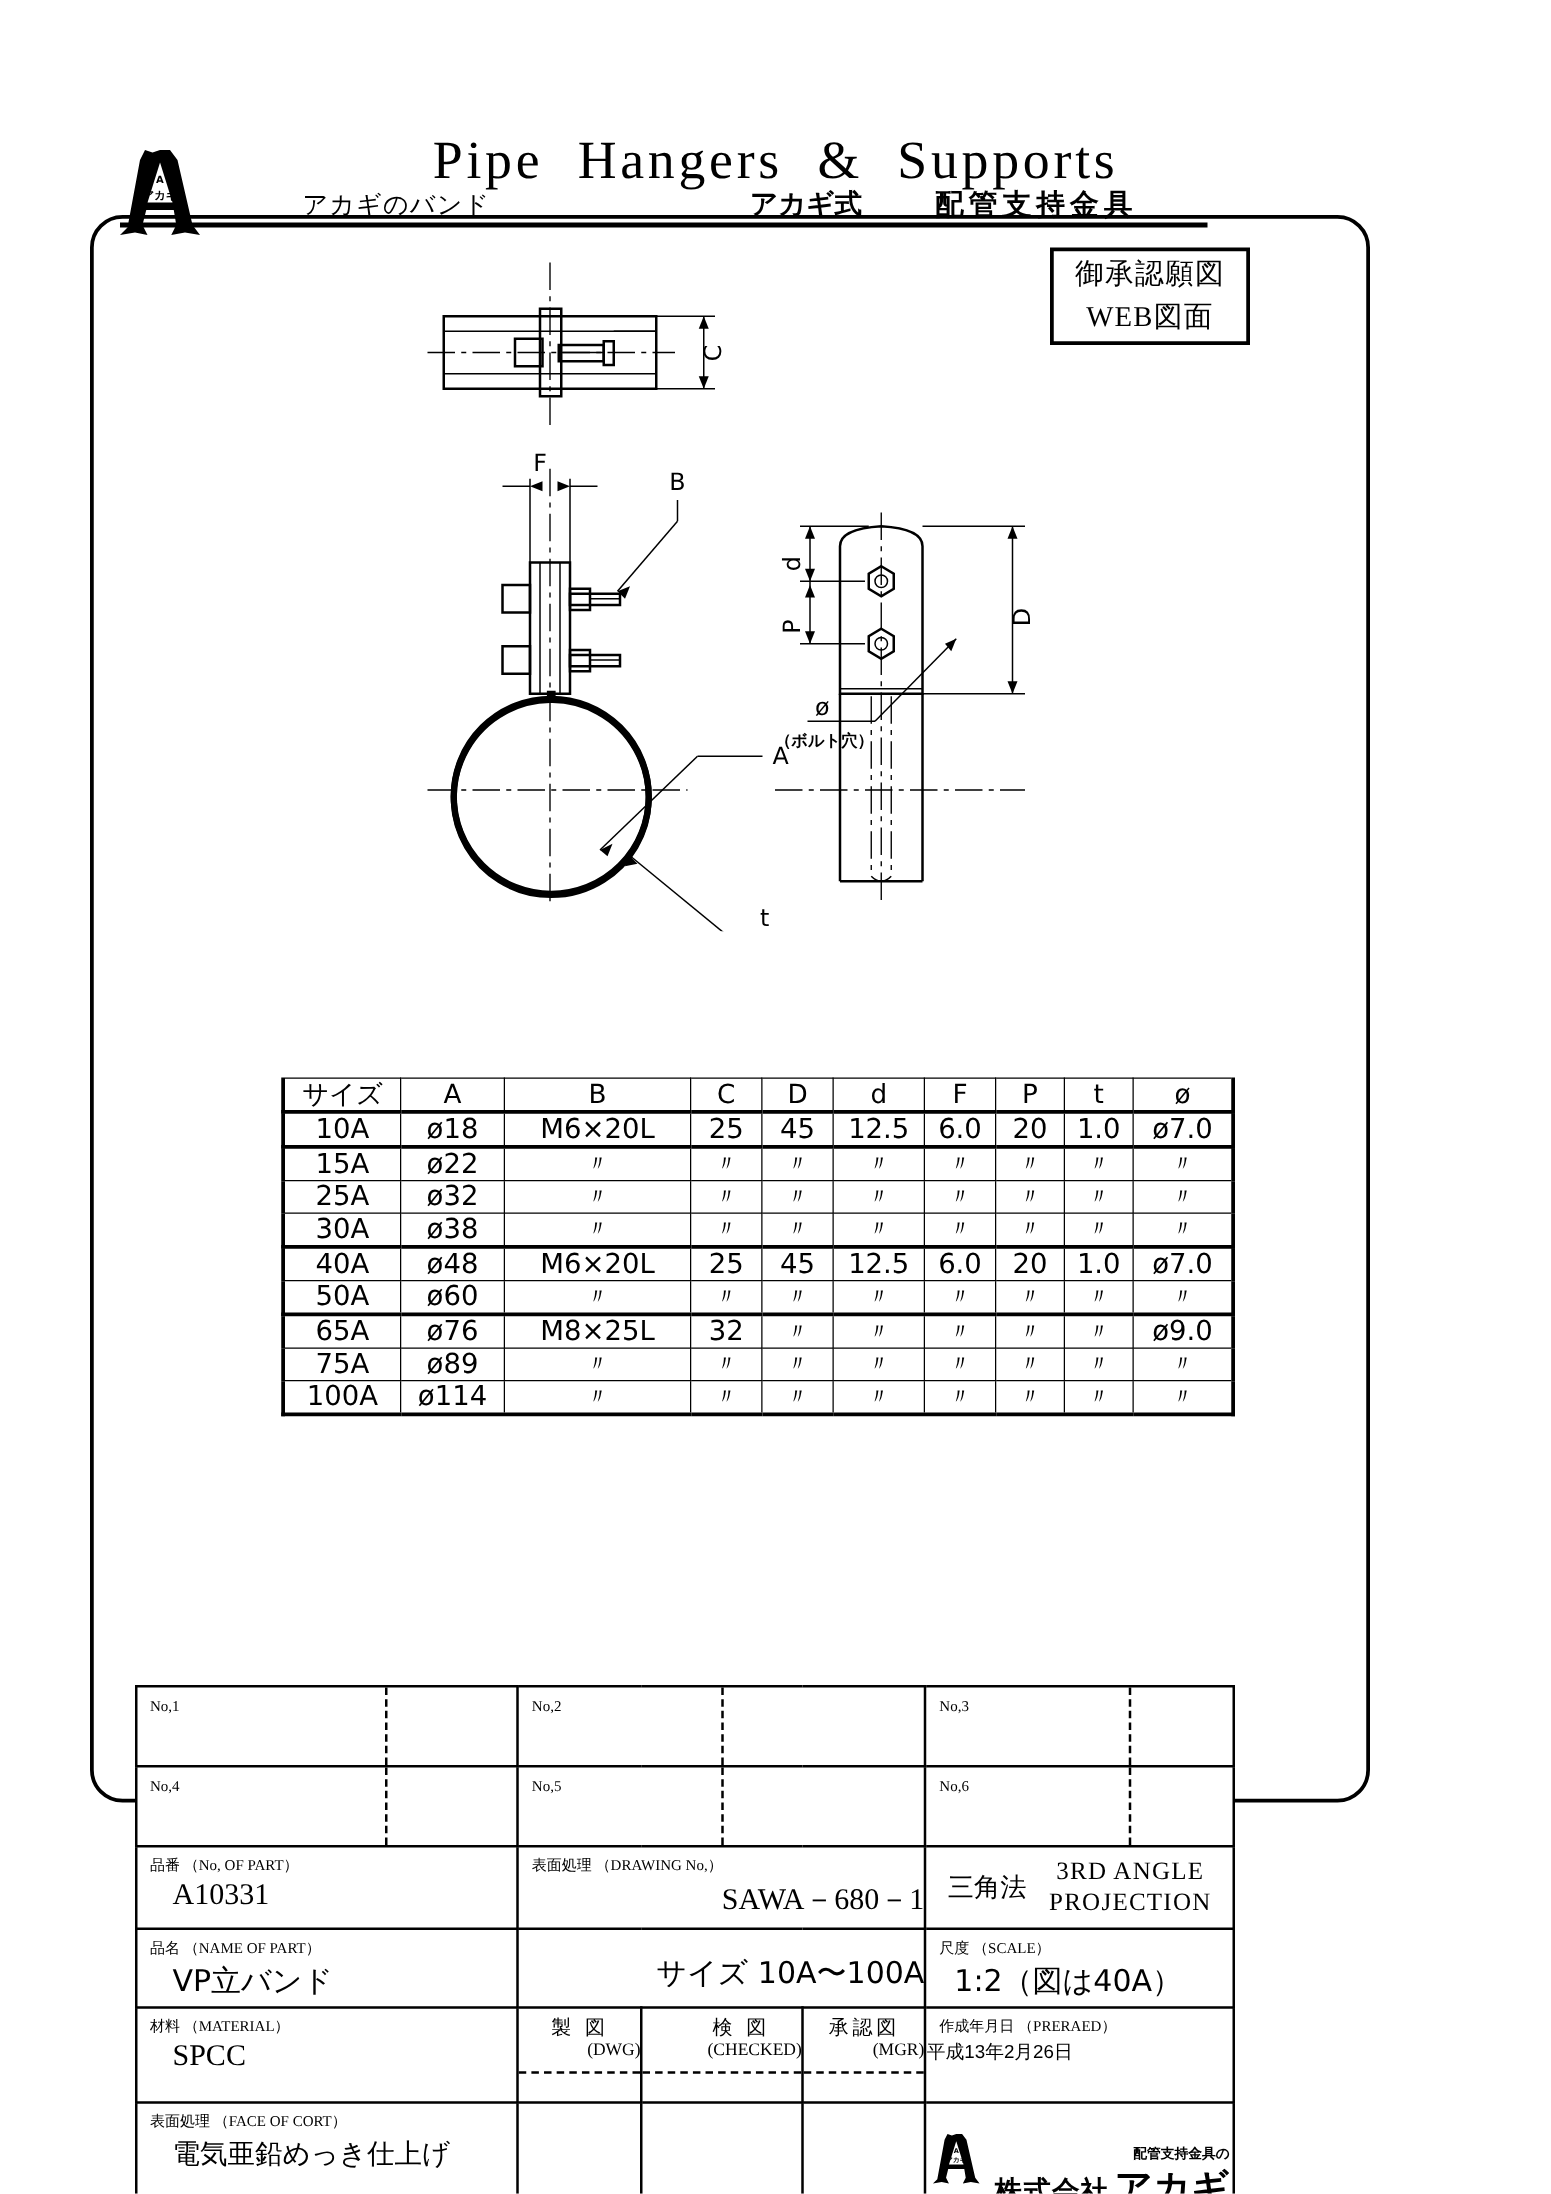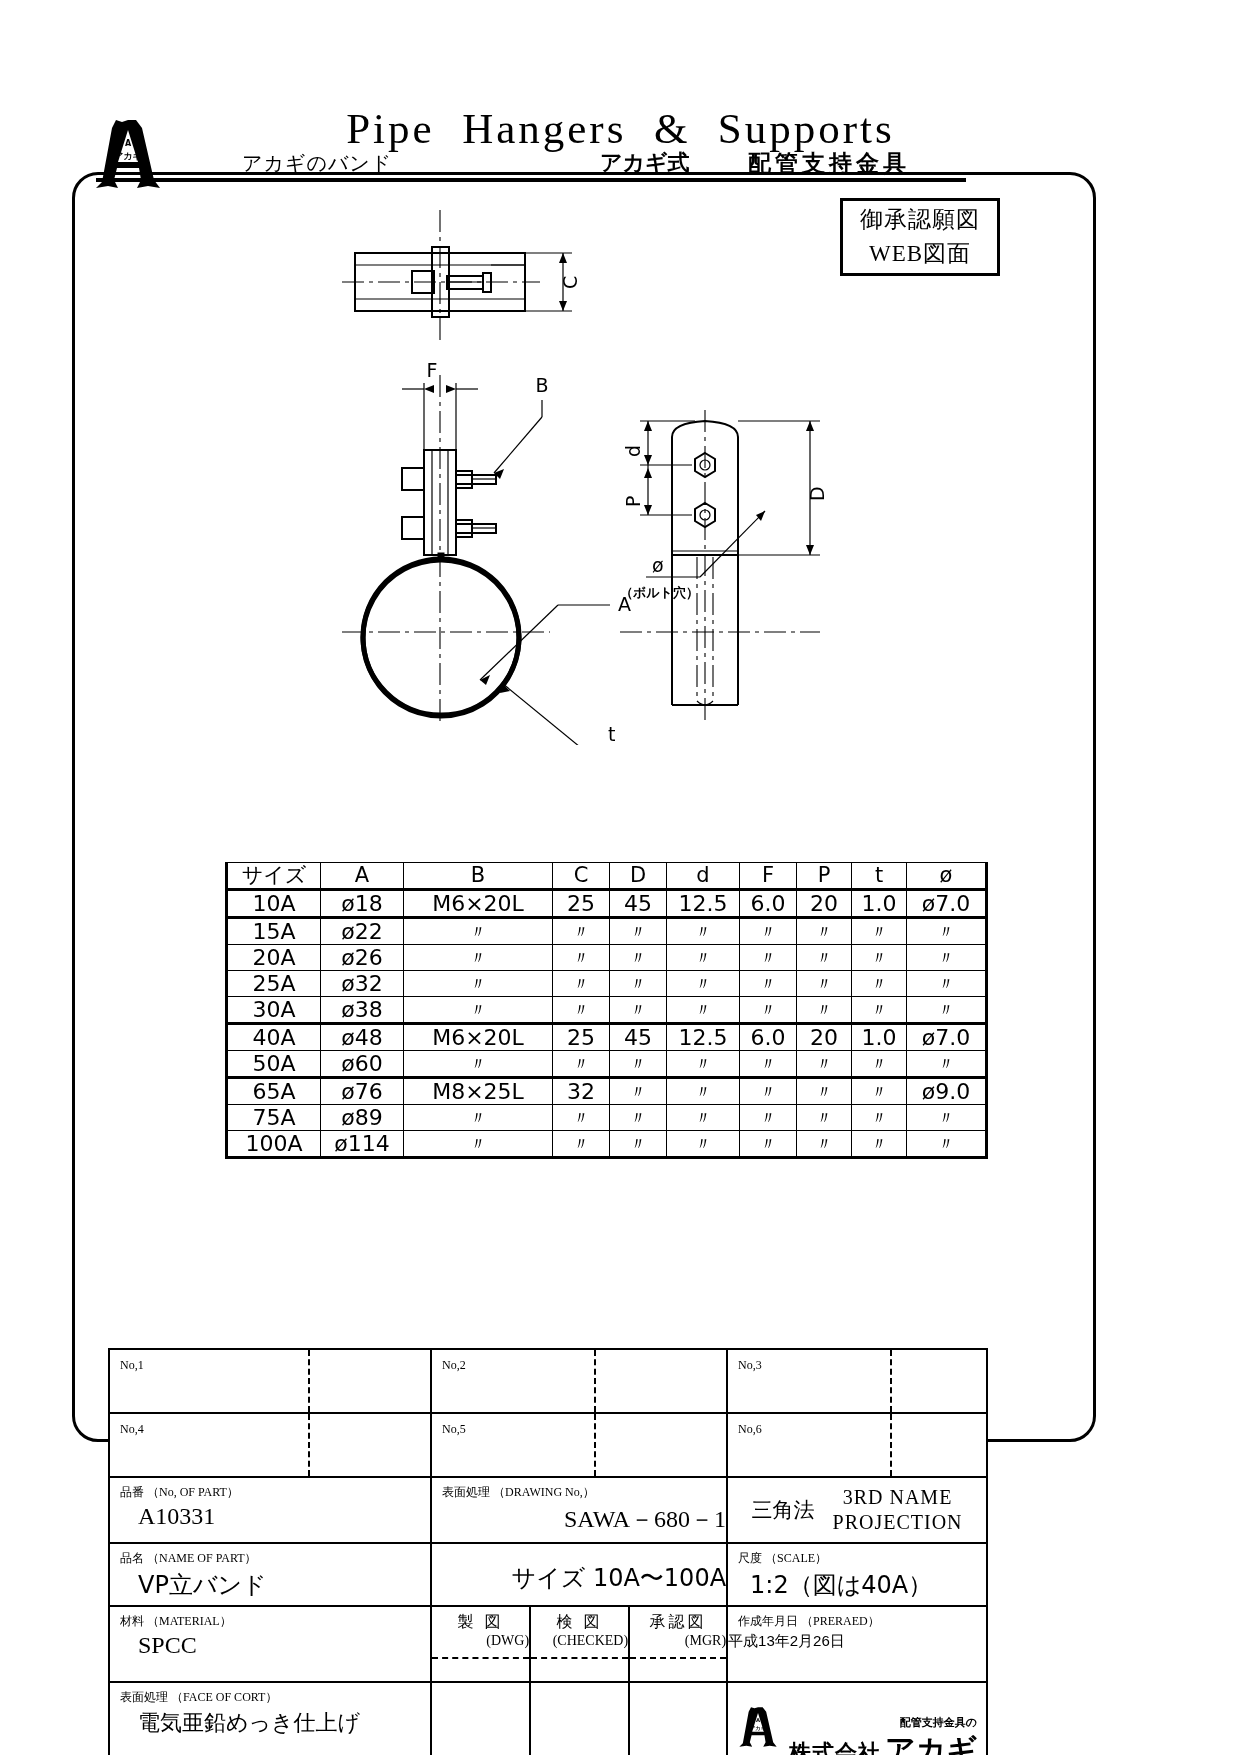--- a/index.html
+++ b/index.html
@@ -471,32 +471,20 @@
           <td class="c2 dit">〃</td>
           <td class="c3 dit">〃</td>
           <td class="c4 dit">〃</td>
           <td class="c5 dit">〃</td>
           <td class="c6 dit">〃</td>
           <td class="c7 dit">〃</td>
           <td class="c8 dit">〃</td>
           <td class="c9 br dit">〃</td>
         </tr>
         <tr>
-          <td class="c0 bl">20A</td>
-          <td class="c1">ø26</td>
-          <td class="c2 dit">〃</td>
-          <td class="c3 dit">〃</td>
-          <td class="c4 dit">〃</td>
-          <td class="c5 dit">〃</td>
-          <td class="c6 dit">〃</td>
-          <td class="c7 dit">〃</td>
-          <td class="c8 dit">〃</td>
-          <td class="c9 br dit">〃</td>
-        </tr>
-        <tr>
           <td class="c0 bl">25A</td>
           <td class="c1">ø32</td>
           <td class="c2 dit">〃</td>
           <td class="c3 dit">〃</td>
           <td class="c4 dit">〃</td>
           <td class="c5 dit">〃</td>
           <td class="c6 dit">〃</td>
           <td class="c7 dit">〃</td>
           <td class="c8 dit">〃</td>
           <td class="c9 br dit">〃</td>
@@ -615,21 +603,21 @@
           <span class="big-val">A10331</span>
         </td>
         <td colspan="3" style="width:290px;">
           <span class="small-lbl">表面処理 （DRAWING No,）</span>
           <span class="big-val center">SAWA－680－1</span>
         </td>
         <td colspan="2" class="proj-cell">
           <div class="proj-flex">
             <span class="proj-jp">三角法</span>
             <span>
-              <div class="proj-en">3RD  NAME</div>
+              <div class="proj-en">3RD  ANGLE</div>
               <div class="proj-en">PROJECTION</div>
             </span>
           </div>
         </td>
       </tr>
 
       <tr>
         <td colspan="3">
           <span class="small-lbl">品名 （NAME OF PART）</span>
           <span class="big-val jp-val">VP立バンド</span>
@@ -646,21 +634,21 @@
       <tr>
         <td colspan="3">
           <span class="small-lbl">材料 （MATERIAL）</span>
           <span class="big-val">SPCC</span>
         </td>
         <td style="width:97px; height:74px;">
           <div class="sig-head">製 図</div>
           <div class="sig-sub">(DWG)</div>
           <span class="dash-h"></span>
         </td>
-        <td style="width:97px;">
+        <td style="width:97px;padding-left:30px;">
           <div class="sig-head">検 図</div>
           <div class="sig-sub">(CHECKED)</div>
           <span class="dash-h"></span>
         </td>
         <td style="width:96px;">
           <div class="sig-head">承認図</div>
           <div class="sig-sub">(MGR)</div>
           <span class="dash-h"></span>
         </td>
         <td colspan="2">

